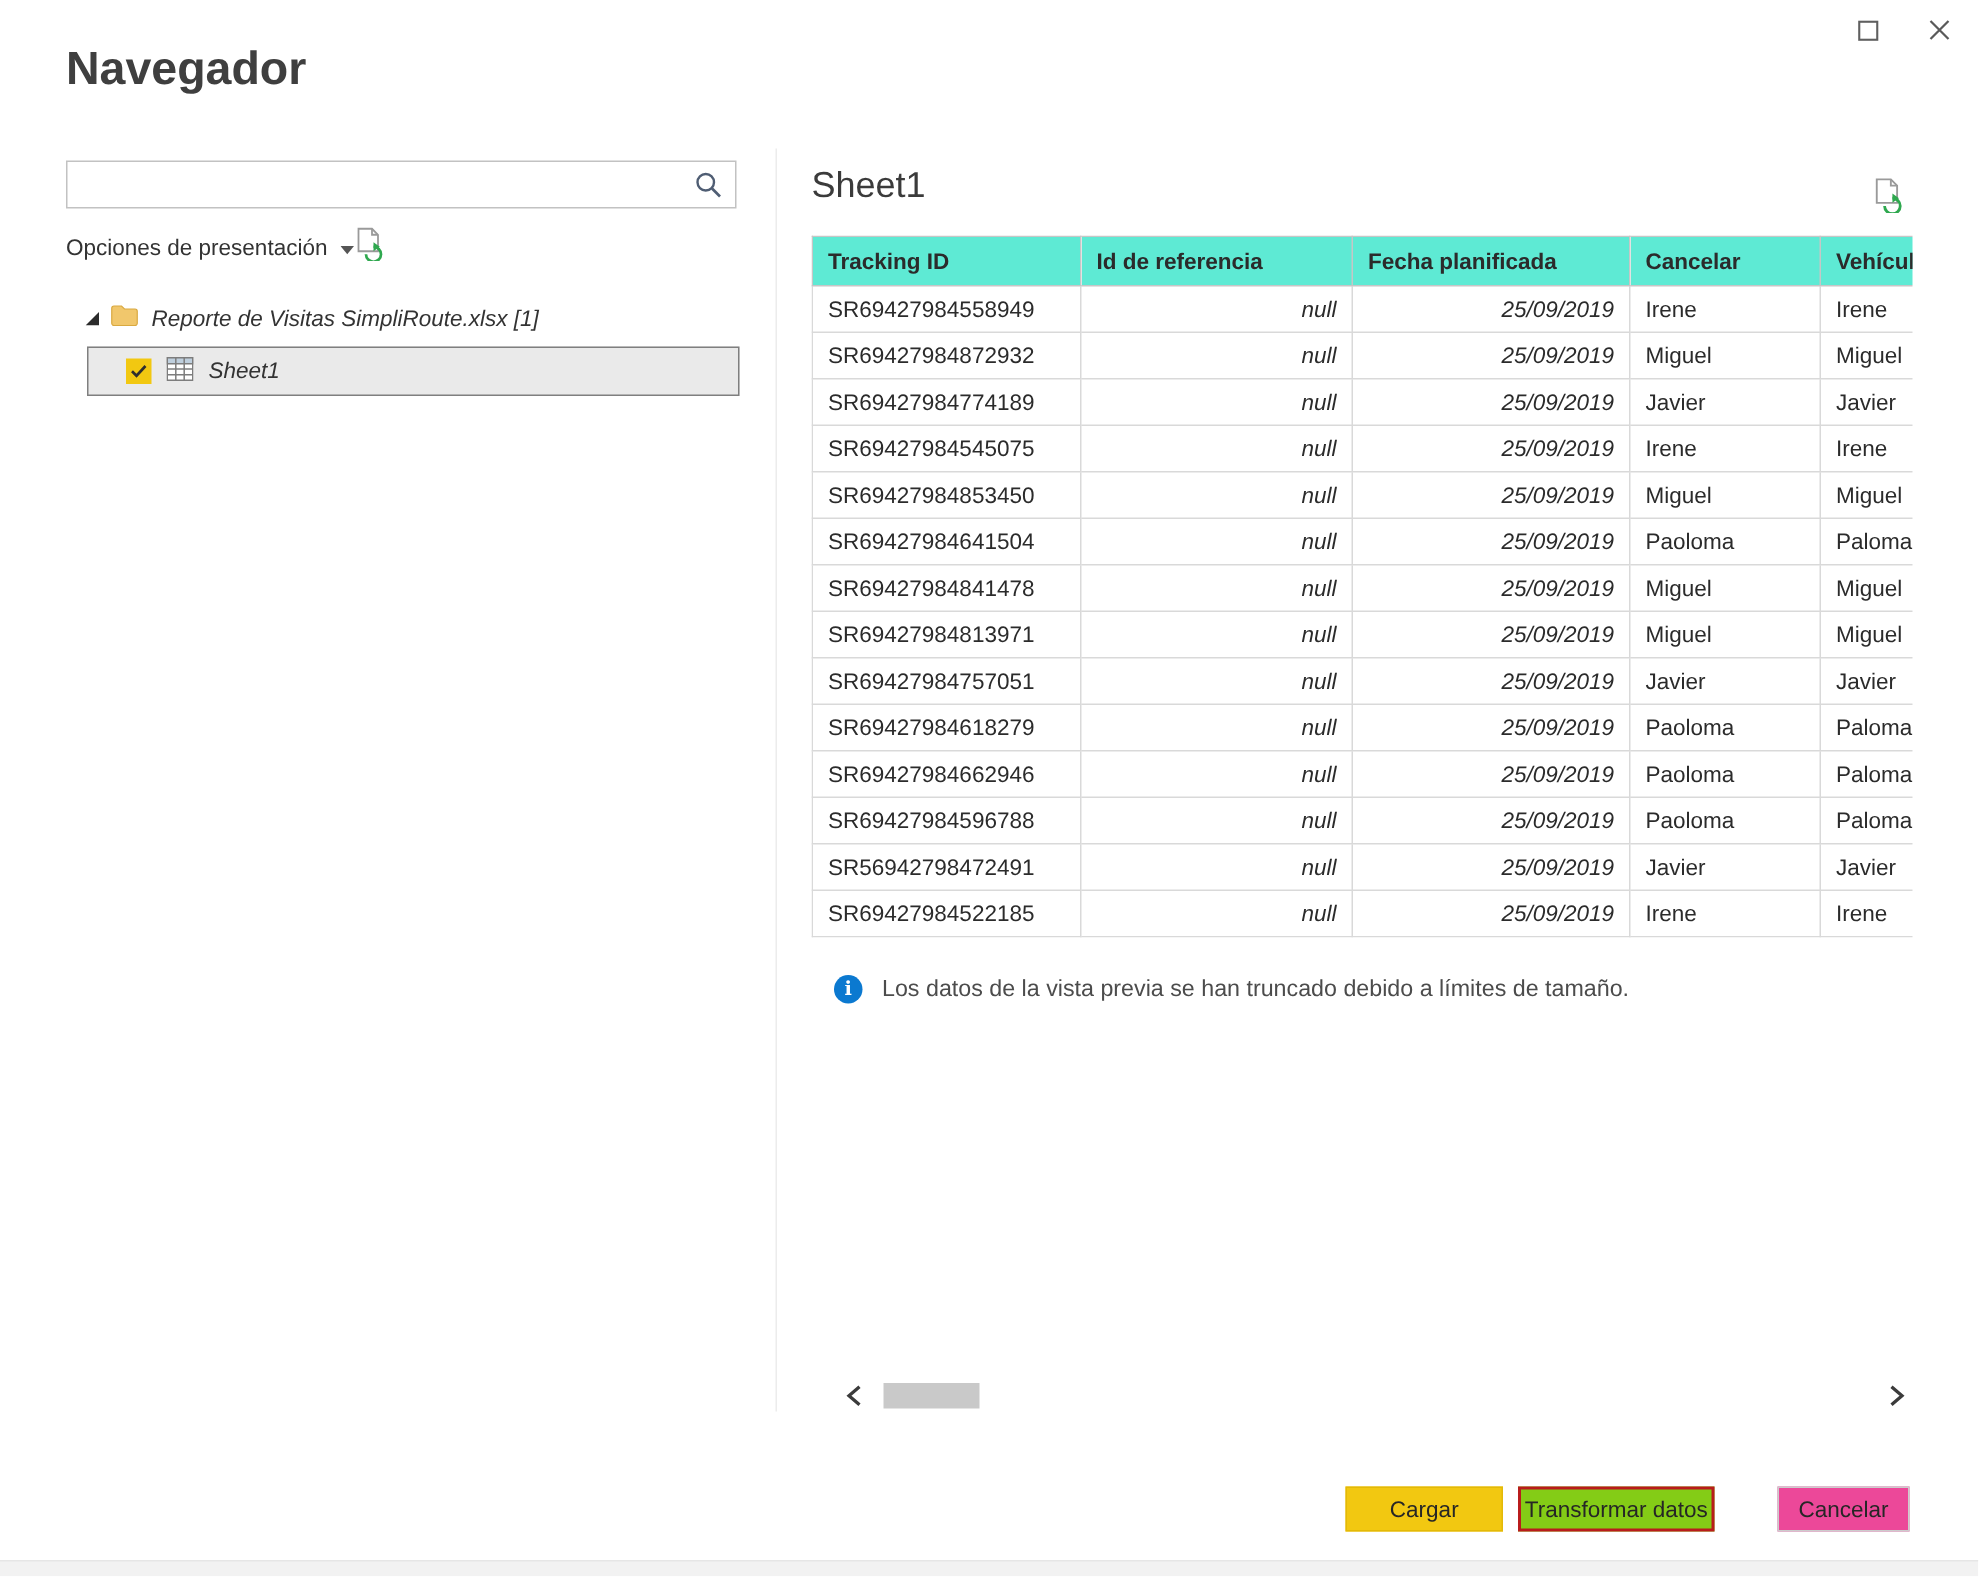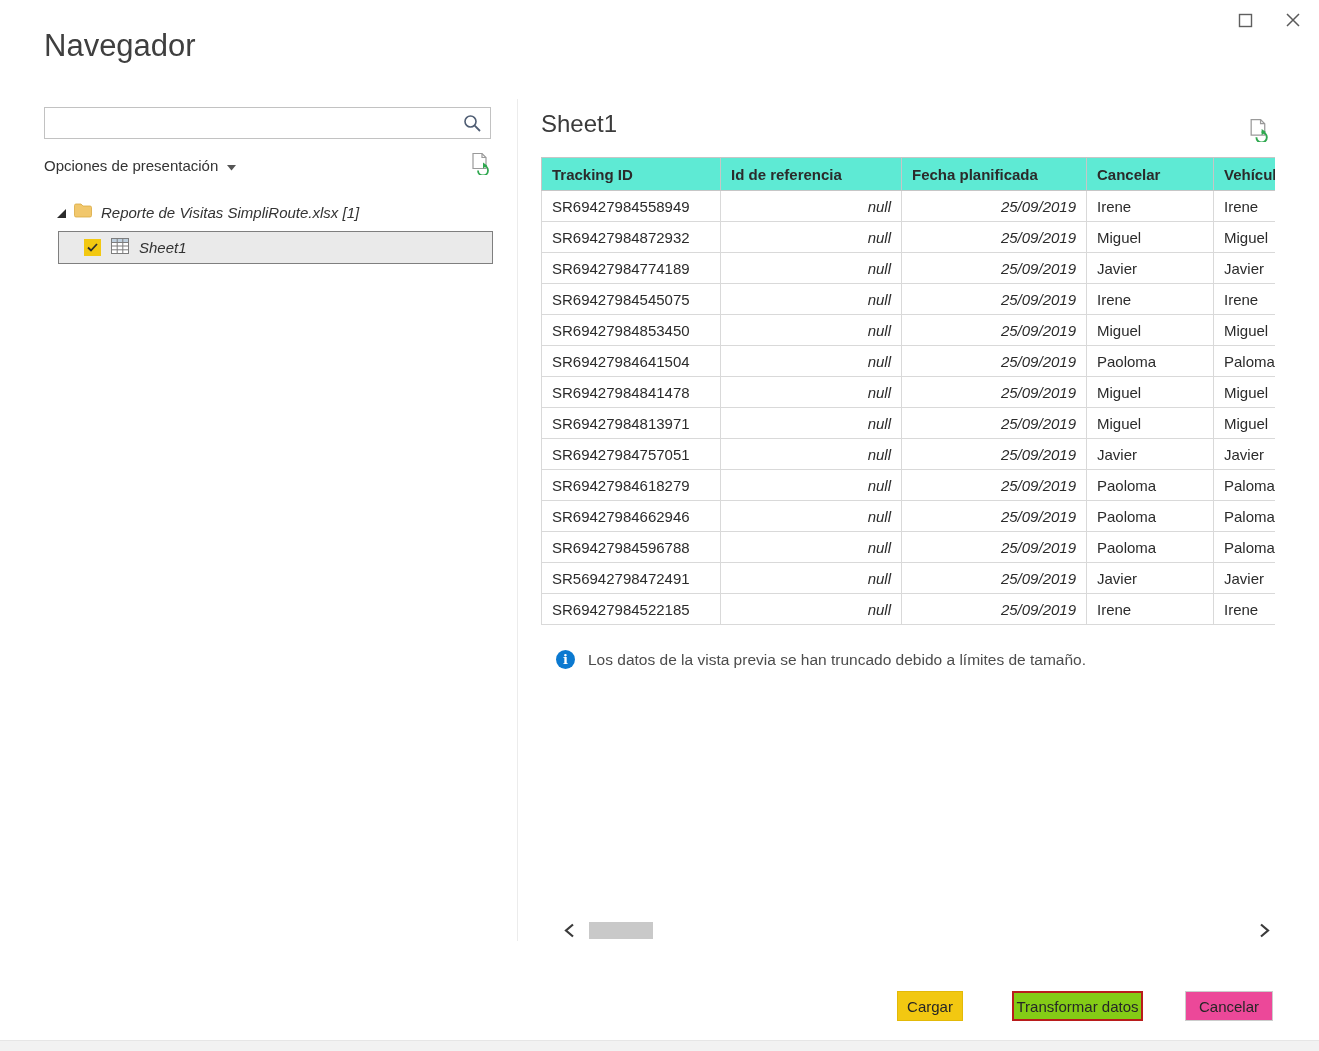--- a/index.html
+++ b/index.html
@@ -10,28 +10,28 @@
   *{box-sizing:border-box;margin:0;padding:0;}
   html,body{background:#ffffff;}
   body{font-family:"Liberation Sans","DejaVu Sans",sans-serif;color:#333;}
   .dialog{position:relative;width:1319px;height:1051px;background:#fff;overflow:hidden;}
 
   
   .win-controls{position:absolute;top:10px;right:16px;display:flex;gap:28px;align-items:center;}
   .win-btn{width:20px;height:20px;display:flex;align-items:center;justify-content:center;cursor:pointer;}
 
   
-  .dlg-title{position:absolute;left:44px;top:28px;font-size:31px;font-weight:400;color:#3f3f3f;}
+  .dlg-title{position:absolute;left:44px;top:28px;font-size:31px;font-weight:700;color:#3f3f3f;}
 
   
   .search-wrap{position:absolute;left:44px;top:107px;width:447px;height:32px;border:1px solid #c2c2c2;background:#fff;}
   .search-wrap input{position:absolute;left:0;top:0;width:100%;height:100%;border:none;outline:none;padding:0 34px 0 9px;font-size:15px;font-family:inherit;color:#333;background:transparent;}
   .search-wrap .mag{position:absolute;right:7px;top:5px;}
 
-  .options-row{position:absolute;left:44px;top:153px;width:447px;height:24px;display:flex;align-items:center;justify-content:space-between;}
+  .options-row{position:absolute;left:44px;top:153px;width:447px;height:24px;display:flex;align-items:center;}
   .options-label{display:flex;align-items:center;gap:9px;font-size:15px;color:#333;cursor:pointer;}
 
   .icon-refresh{display:inline-block;cursor:pointer;}
 
   
   .tree{position:absolute;left:44px;top:197px;width:449px;font-style:italic;}
   .tree-folder{display:flex;align-items:center;gap:8px;height:30px;padding-left:13px;font-size:15px;color:#333;cursor:pointer;}
   .tree-sheet{margin-left:14px;margin-top:4px;width:435px;height:33px;background:var(--selected-row-bg);border:1px solid #7f7f7f;display:flex;align-items:center;gap:10px;padding-left:25px;font-size:15px;color:#333;cursor:pointer;}
   .checkbox{width:17px;height:17px;background:var(--accent-yellow);display:flex;align-items:center;justify-content:center;flex:0 0 auto;cursor:pointer;}
 
@@ -55,21 +55,21 @@
 
   
   .hscroll{position:absolute;left:541px;top:920px;width:733px;height:20px;display:flex;align-items:center;}
   .hscroll .arrow{width:20px;height:20px;display:flex;align-items:center;justify-content:center;cursor:pointer;flex:0 0 auto;}
   .hscroll .arrow-left{margin-left:18px;}
   .hscroll .track{flex:1;height:17px;position:relative;margin:0 8px;}
   .hscroll .thumb{position:absolute;left:2px;top:0;width:64px;height:17px;background:#c9c9c9;cursor:pointer;}
 
   
   .btn{position:absolute;top:991px;height:30px;font-size:15px;font-family:inherit;cursor:pointer;color:#262626;}
-  .btn-load{left:897px;width:66px;background:var(--accent-yellow);border:1px solid #e3b908;}
+  .btn-load{left:897px;width:105px;background:var(--accent-yellow);border:1px solid #e3b908;}
   .btn-transform{left:1012px;width:131px;background:#84cc16;border:2px solid #b91c1c;}
   .btn-cancel{left:1185px;width:88px;background:#ec4899;border:1px solid #cccccc;}
 
   .bottom-strip{position:absolute;left:0;bottom:0;width:100%;height:11px;background:#f2f2f2;border-top:1px solid #e6e6e6;}
 </style>
 </head>
 <body>
 
 <div class="dialog">
 

